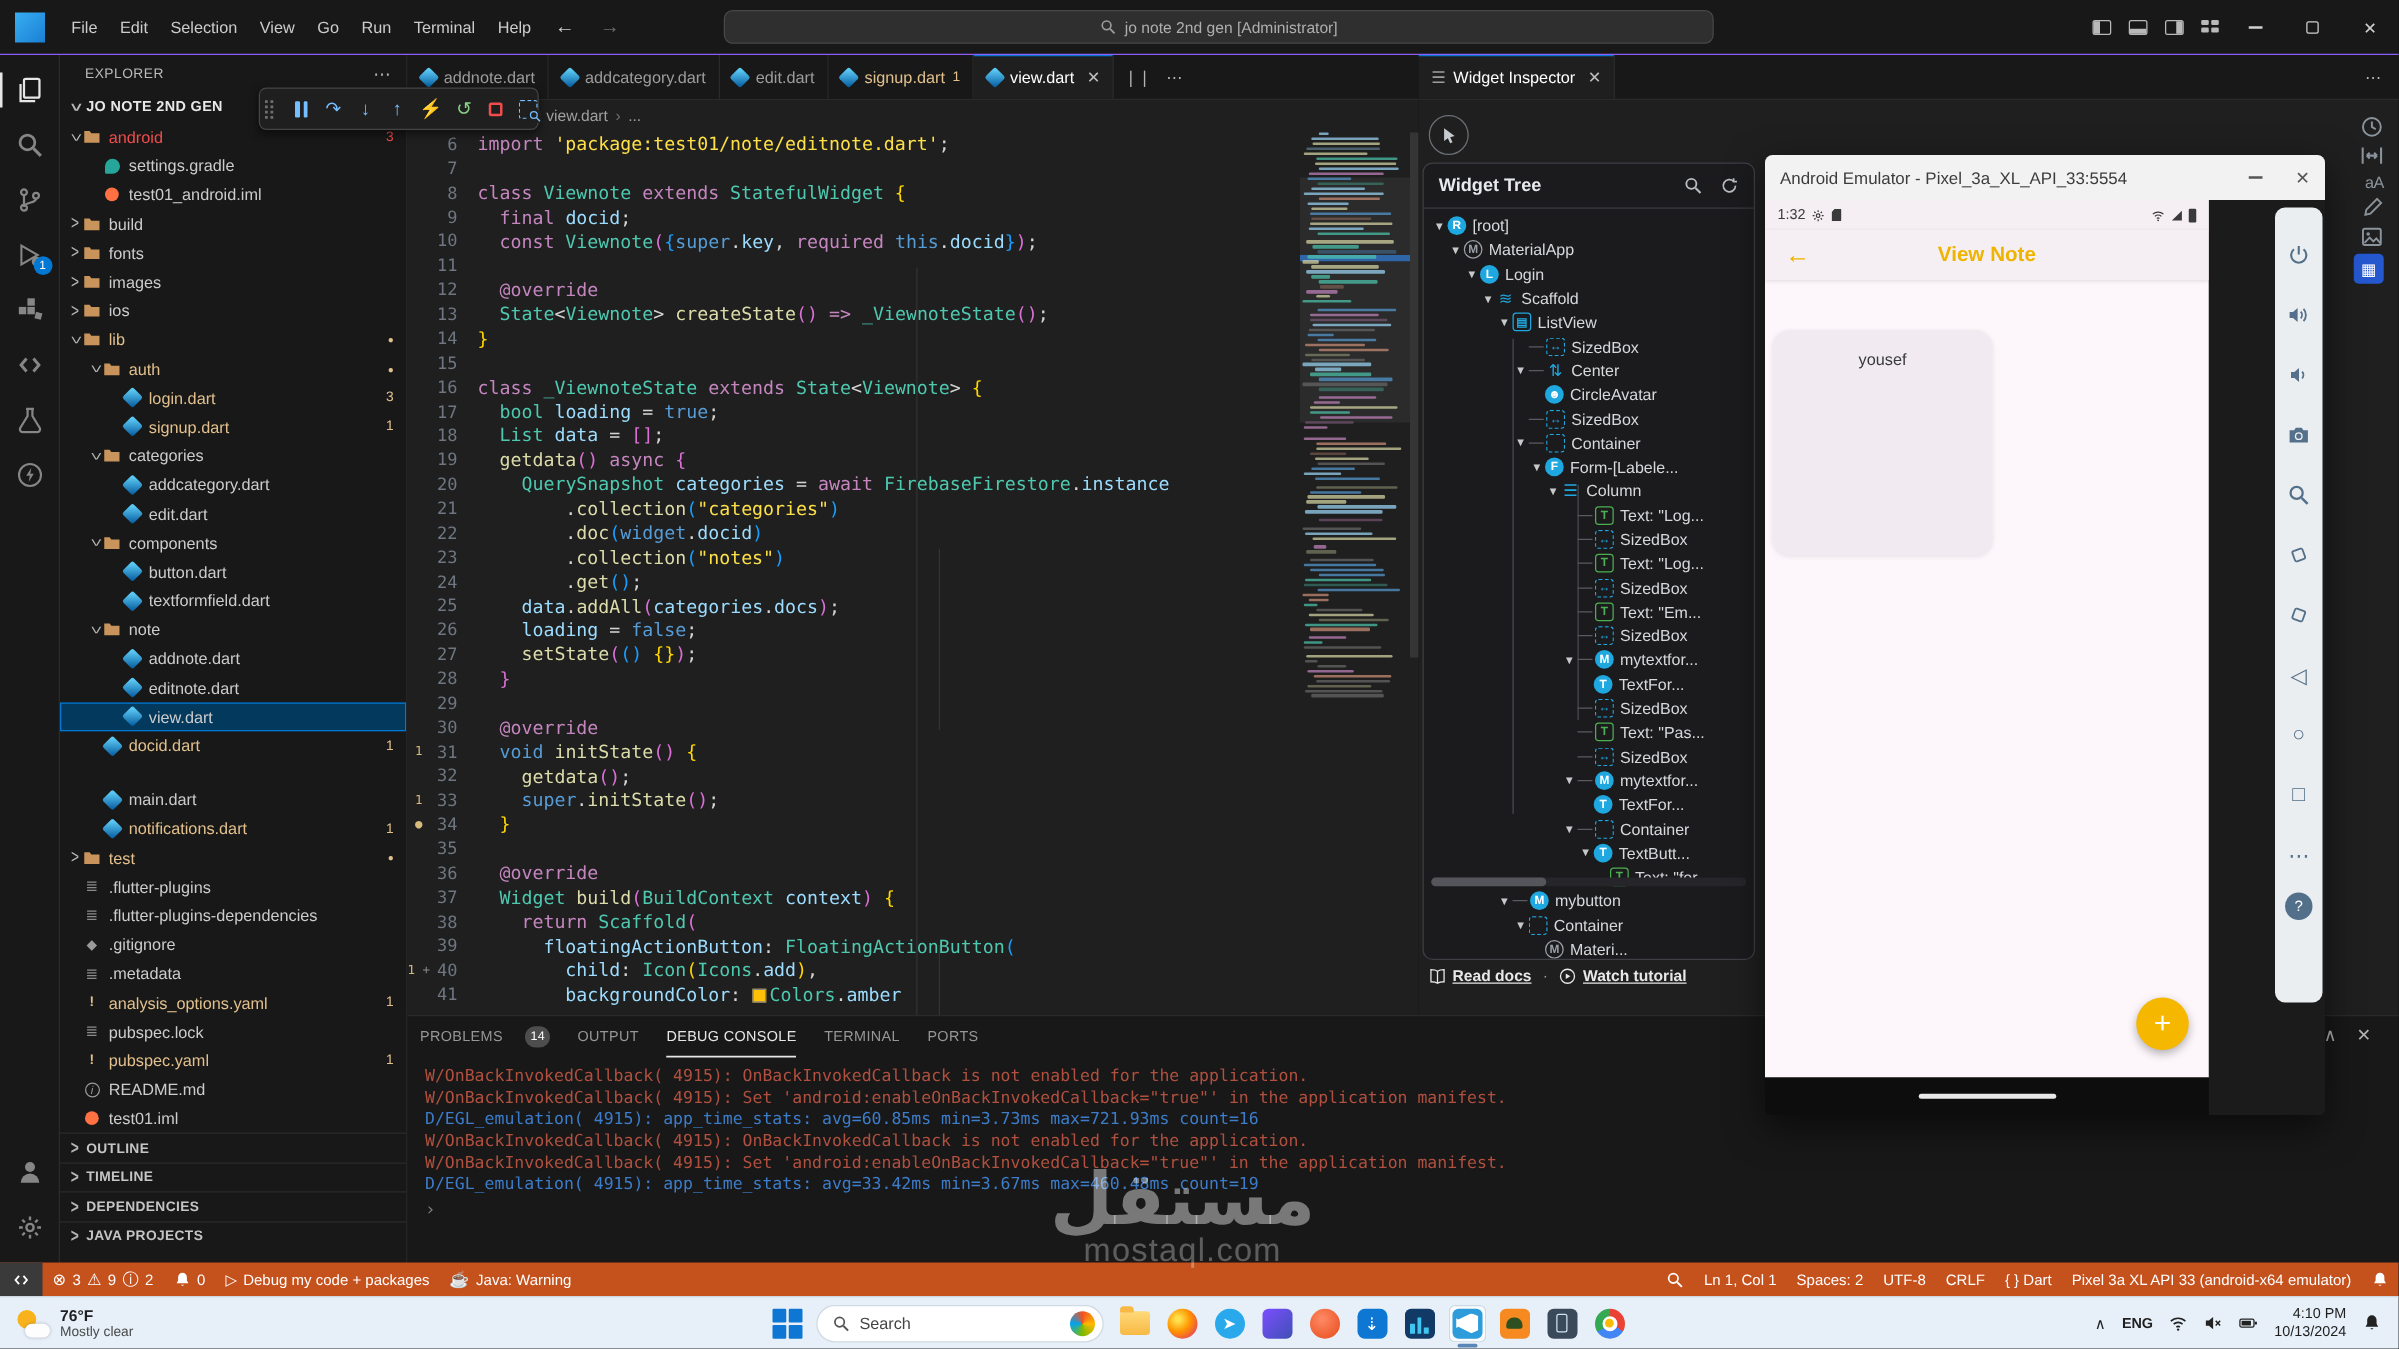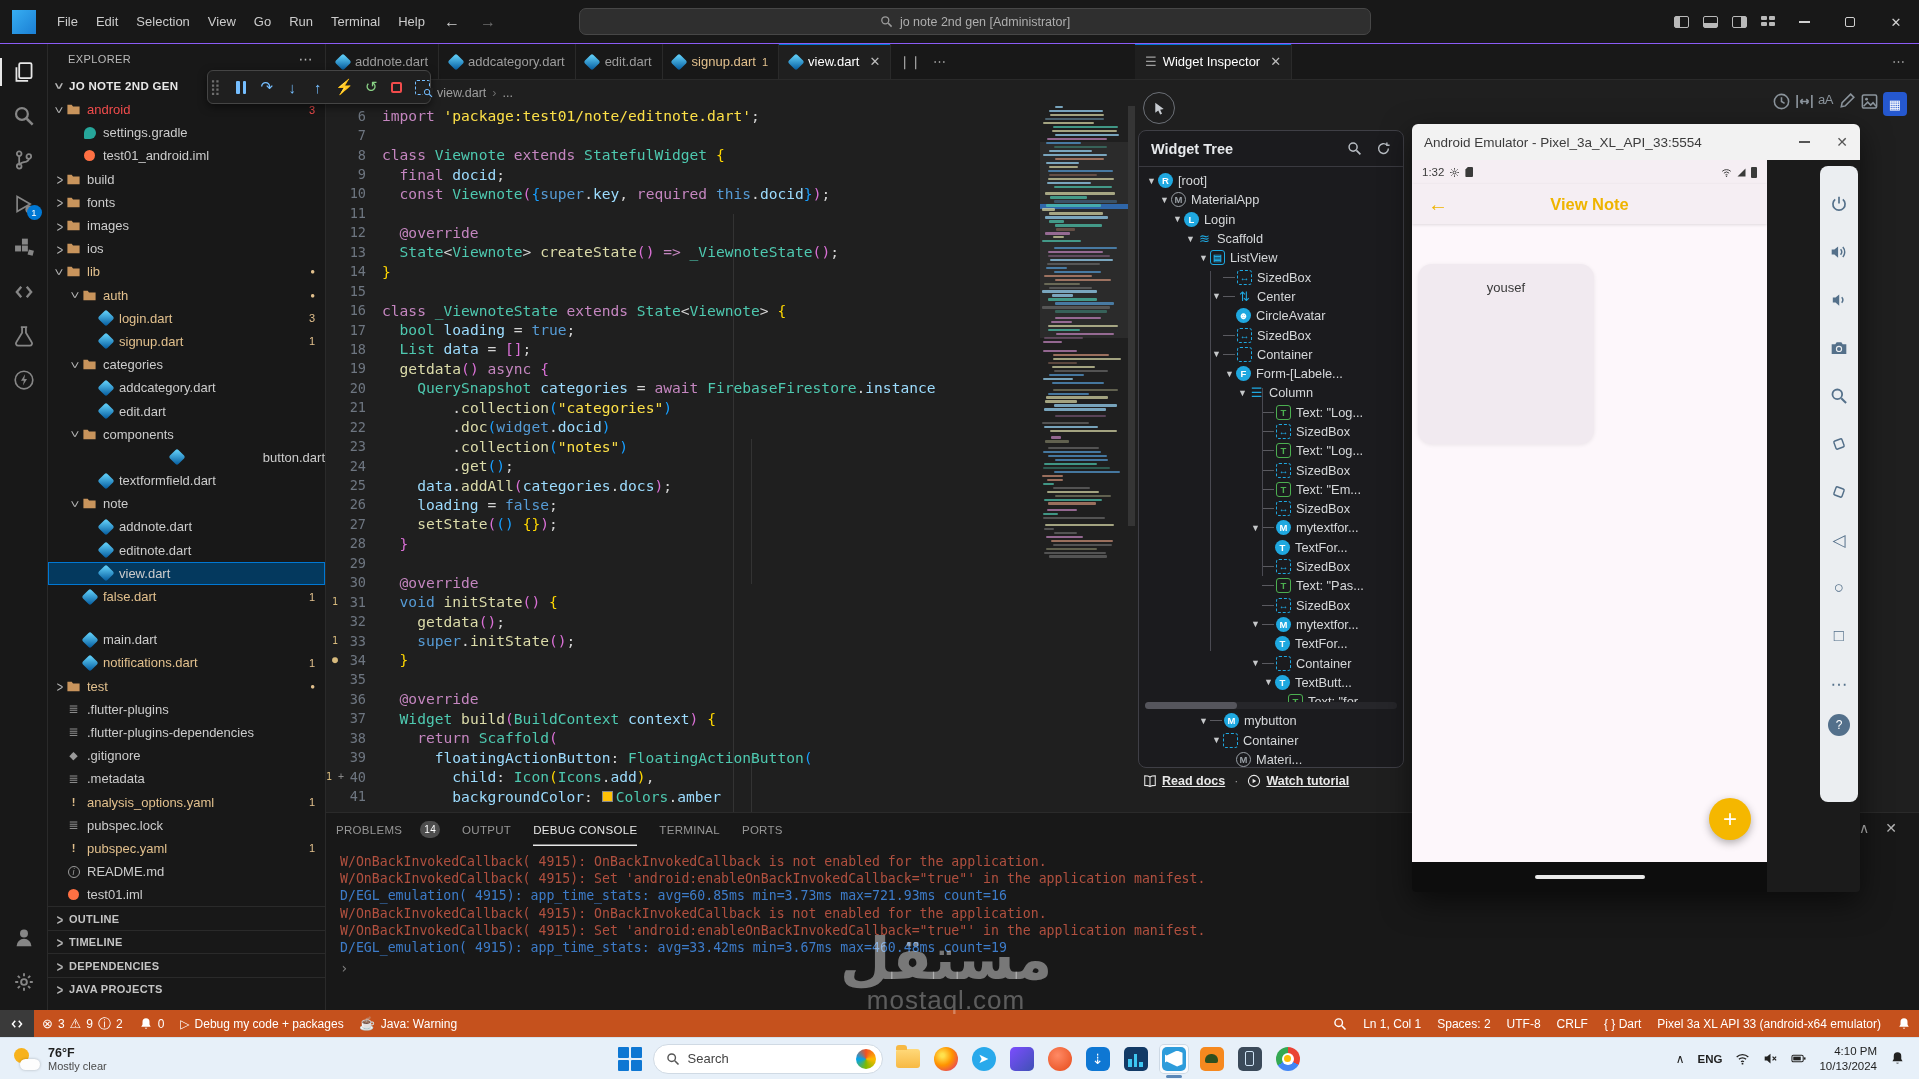--- a/index.html
+++ b/index.html
@@ -98,21 +98,21 @@
   .db-stop{width:11px;height:11px;border:2px solid #F14C4C;border-radius:2px;}
   .db-inspect{position:relative;width:15px;height:15px;border:1.4px dashed #75BEFF;border-radius:2px;}
   .db-inspect .icon{position:absolute;right:-4px;bottom:-4px;width:10px;height:10px;color:#75BEFF;background:#1f1f1f;}
 
   
   #inspector{left:1135px;top:44px;width:784px;height:768px;background:#1f1f1f;}
   #tabs2{height:36px;background:#181818;display:flex;border-bottom:1px solid #2a2a2a;}
   #insp-more{position:absolute;right:14px;top:10px;color:#b4b4b4;}
   #sel-widget-btn{position:absolute;left:8px;top:48px;width:32px;height:32px;border:1px solid #6b6f76;border-radius:50%;display:flex;align-items:center;justify-content:center;color:#c7cbd0;}
   #sel-widget-btn .icon{width:15px;height:15px;}
-  #insp-tools{position:absolute;right:12px;top:48px;display:flex;align-items:flex-start;gap:4px;color:#8b949c;}
+  #insp-tools{position:absolute;right:12px;top:48px;display:flex;align-items:flex-end;gap:4px;color:#8b949c;flex-direction:column;}
   #insp-tools .icon{width:19px;height:19px;}
   #insp-tools .txt-ic{font-size:13px;color:#8b949c;letter-spacing:-.5px;}
   #insp-tools .blue-btn{width:24px;height:24px;background:#2558cf;border-radius:4px;color:#fff;display:flex;align-items:center;justify-content:center;font-size:13px;}
   #wtree-card{position:absolute;left:3px;top:86px;width:266px;height:638px;background:#1b1b1e;border:1px solid #3f3f46;border-radius:8px;overflow:hidden;}
   #wtree-head{height:36px;display:flex;align-items:center;padding:0 12px;border-bottom:1px solid #3a3a40;}
   #wtree-title{font-size:14.5px;font-weight:bold;color:#e8eaed;}
   #wtree-head .icon{width:15px;height:15px;color:#b7bcc2;}
   #wtree-rows{position:absolute;left:0;top:40px;right:0;bottom:0;overflow:hidden;}
   .wt-row{height:19.3px;display:flex;align-items:center;white-space:nowrap;font-size:12.8px;color:#d6d8da;}
   .wt-chev{width:13px;flex:none;color:#c6c8ca;font-size:9px;text-align:center;}
@@ -487,21 +487,21 @@
       </div>
       <div class="f-row" style="padding-left: 22px;">
         <span class="chev open">&gt;</span>
         <span class="fi">
           <svg viewBox="0 0 16 16" width="15" height="15" fill="#c8945c">
             <path d="M1.5 3h4.6l1.4 1.8h7V13h-13z"></path>
           </svg>
         </span>
         <span>components</span>
       </div>
-      <div class="f-row" style="padding-left: 38px; justify-content: space-between;">
+      <div class="f-row" style="padding-left: 38px;">
         <span class="chev">&nbsp;</span>
         <span class="fi">
           <span class="ic-dart"></span>
         </span>
         <span>button.dart</span>
       </div>
       <div class="f-row" style="padding-left: 38px;">
         <span class="chev">&nbsp;</span>
         <span class="fi">
           <span class="ic-dart"></span>
@@ -536,21 +536,21 @@
         <span class="fi">
           <span class="ic-dart"></span>
         </span>
         <span>view.dart</span>
       </div>
       <div class="f-row c-y" style="padding-left: 22px;">
         <span class="chev">&nbsp;</span>
         <span class="fi">
           <span class="ic-dart"></span>
         </span>
-        <span>false.dart</span>
+        <span>docid.dart</span>
         <span class="badge">1</span>
       </div>
       <div class="f-row" style="padding-left: 22px; margin-top: 20px;">
         <span class="chev">&nbsp;</span>
         <span class="fi">
           <span class="ic-dart"></span>
         </span>
         <span>main.dart</span>
       </div>
       <div class="f-row c-y" style="padding-left: 22px;">

